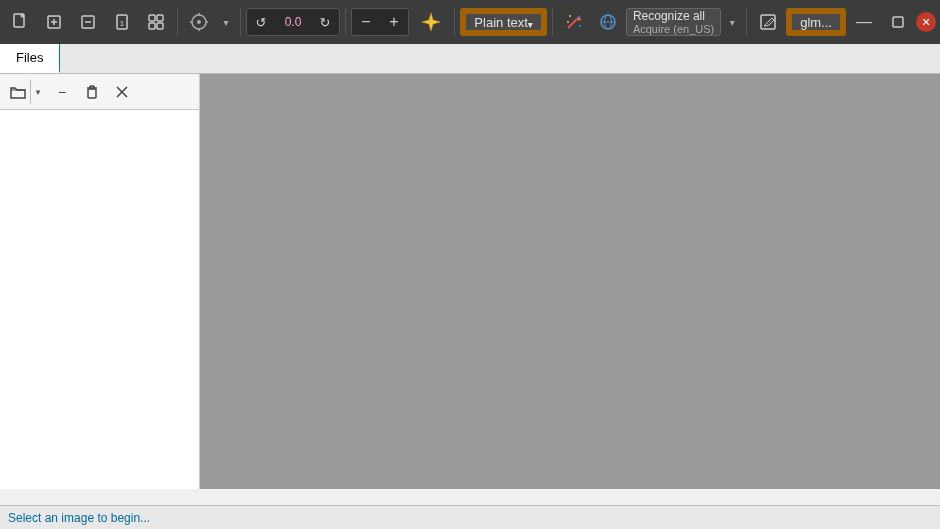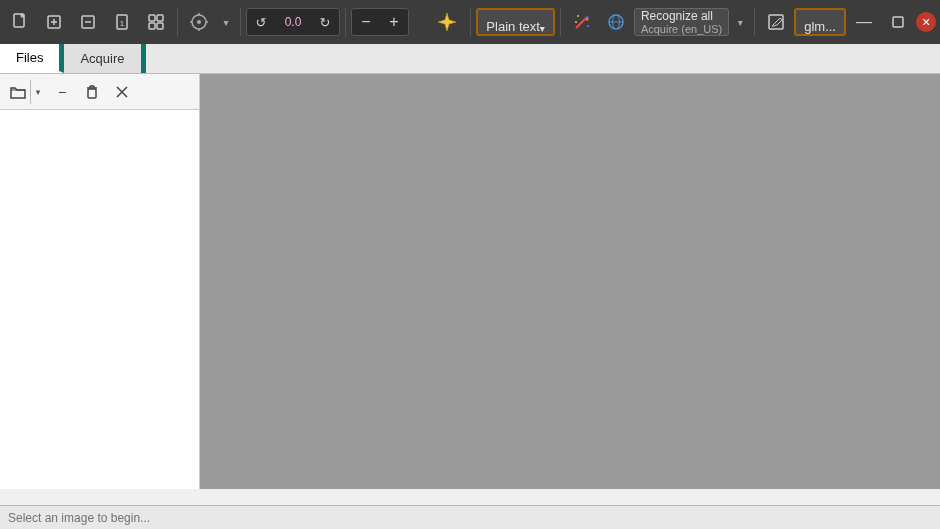--- a/index.html
+++ b/index.html
@@ -92,21 +92,21 @@
       justify-content: center;
     }
 
     .spacer { flex: 1; }
 
     .plain-text-btn {
       display: flex;
       align-items: flex-end;
       gap: 0;
       background: #4a4a4a;
-      border: 2px solid #a16207;
+      border: 6px solid #a16207;
       border-radius: 3px;
       height: 28px;
       padding: 0 8px;
       cursor: pointer;
       color: #e0e0e0;
       font-size: 13px;
     }
 
     .recognize-btn {
       display: flex;
@@ -131,21 +131,21 @@
       align-items: stretch;
       flex-shrink: 0;
     }
     .tab {
       padding: 0 16px;
       display: flex;
       align-items: center;
       cursor: pointer;
       font-size: 13px;
       color: #333;
-      border-right: 5px solid #0f766e;
+      border-right: 1px solid #0f766e;
       background: #e0e0e0;
     }
     .tab.active {
       background: #fff;
       border-bottom: 2px solid #fff;
       color: #000;
       font-weight: 500;
     }
 
     
@@ -207,21 +207,21 @@
 
     
     #status-bar {
       height: 24px;
       background: #e8e8e8;
       border-top: 1px solid #bbb;
       display: flex;
       align-items: center;
       padding: 0 8px;
       font-size: 12px;
-      color: #737373;
+      color: #0369a1;
       flex-shrink: 0;
       margin-top: 16px;
     }
   </style>
 </head>
 <body>
 
 <div id="toolbar">
 
   <button class="toolbar-btn" title="New document">
@@ -366,23 +366,20 @@
   </button>
   <button class="toolbar-btn" title="Close" style="background:#c0392b; border-radius:50%; width:20px; height:20px; color:#fff; font-size:11px;">
     ✕
   </button>
 
 </div>
 
 <div id="tabs-bar">
   <div class="tab active">
     <span>Files</span>
-  </div>
-  <div class="tab">
-    <span>Acquire</span>
   </div>
 </div>
 
 <div id="main">
 
   <div id="left-panel">
 
     <div id="file-toolbar">
 
       <div style="display:flex; align-items:center;">

